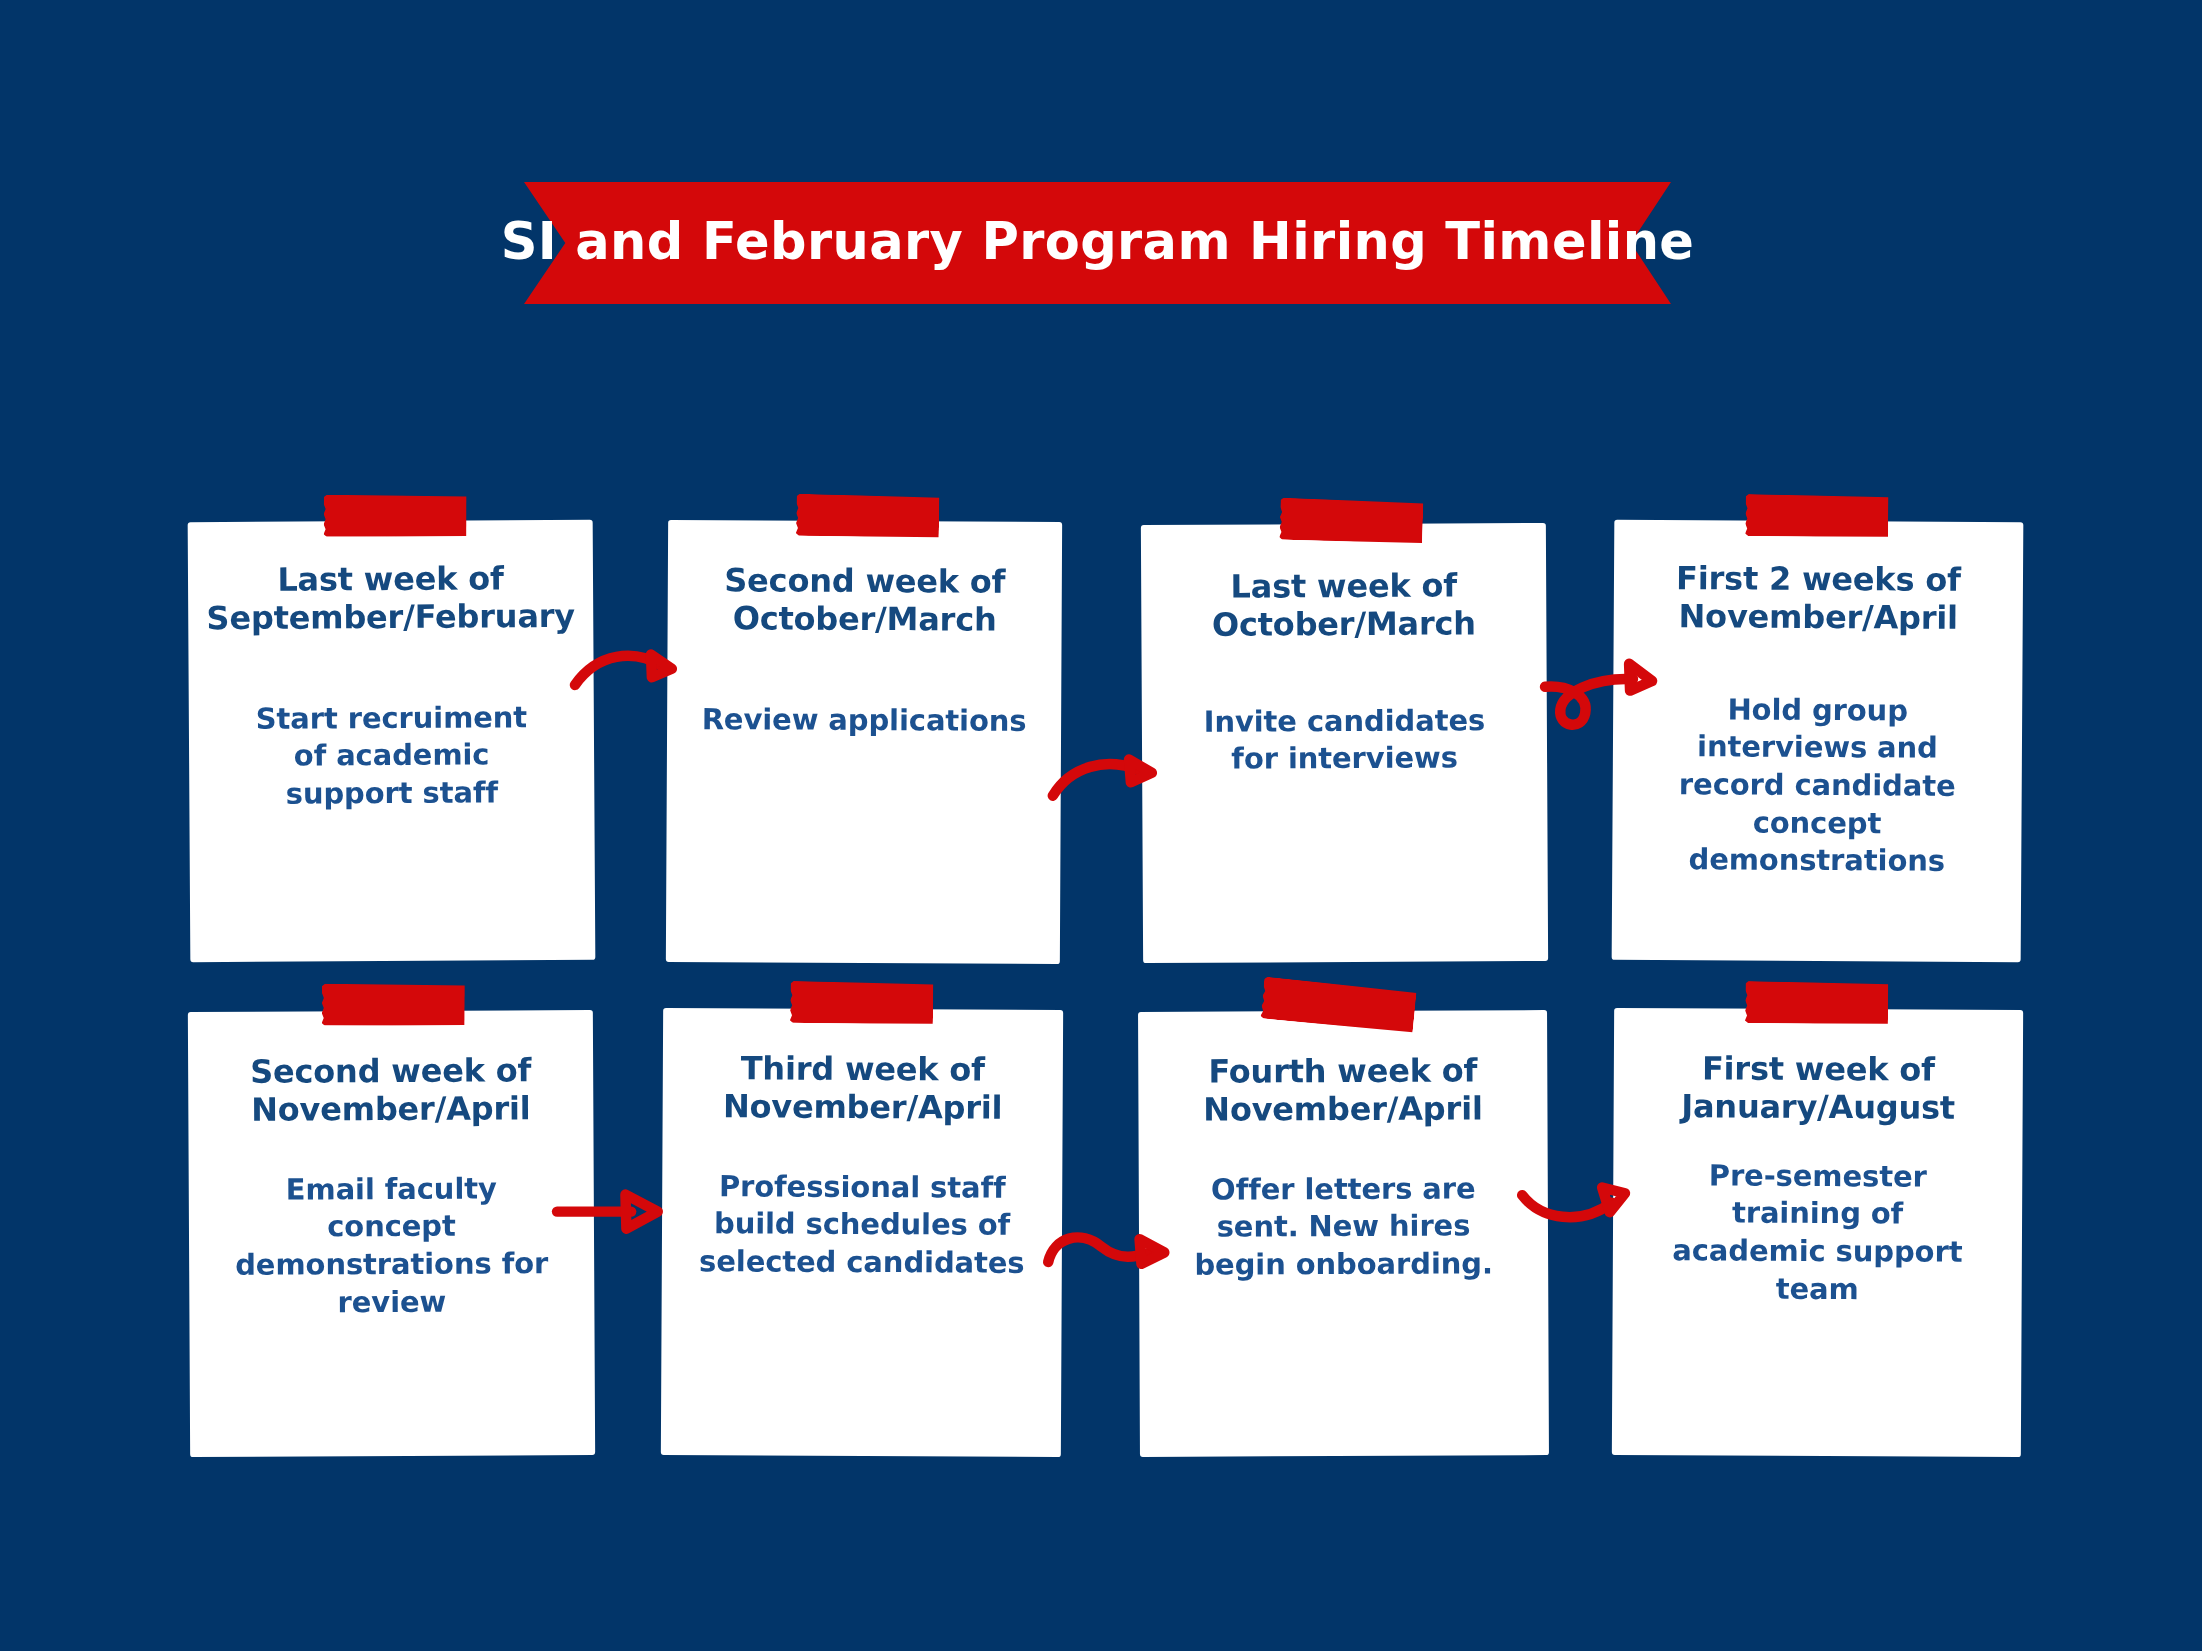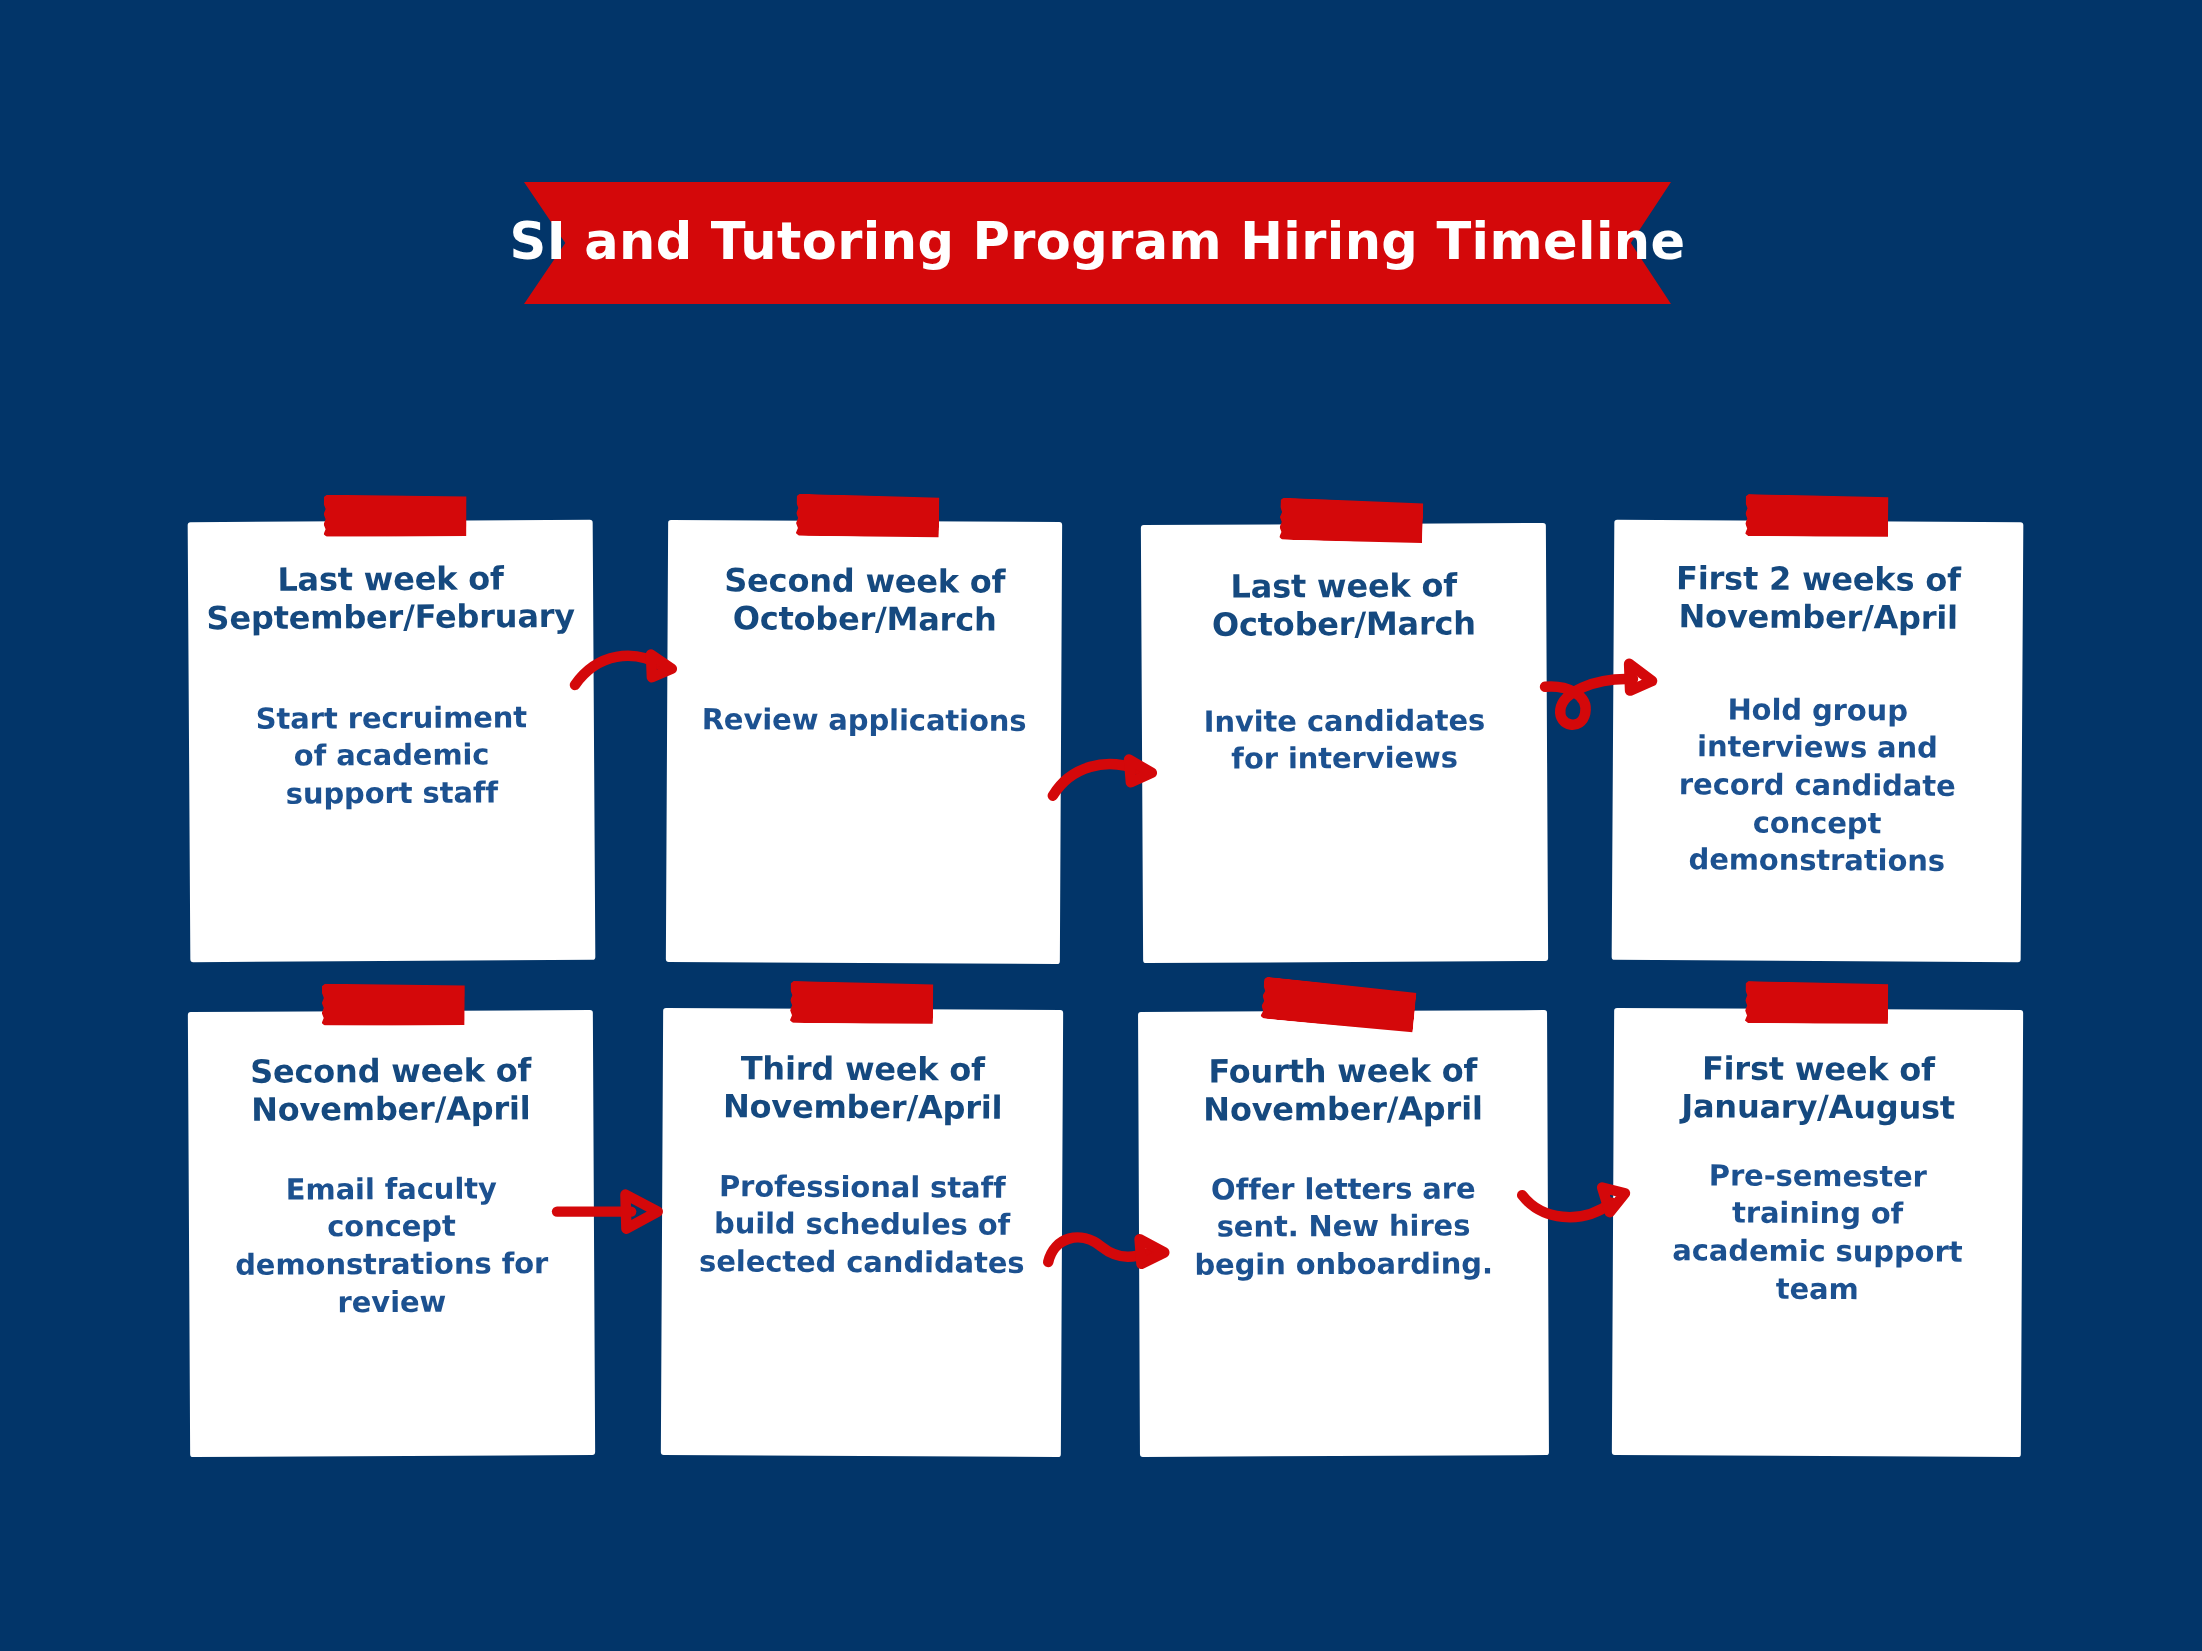--- a/index.html
+++ b/index.html
@@ -104,21 +104,21 @@
     stroke-width: 11;
     stroke-linejoin: round;
     stroke-linecap: round;
   }
 </style>
 </head>
 <body>
 
 <div id="banner-wrap">
   <div id="banner-shape"></div>
-  <div id="banner-title">SI and Tutoring Program Hiring Timeline</div>
+  <div id="banner-title">SI and February Program Hiring Timeline</div>
 </div>
 
 <div class="card" style="left:189px; top:521px; width:405px; height:440px; transform: rotate(-0.35deg);">
   <div class="tape serrated" style="left:136px; top:-26px; transform: rotate(0.5deg);"></div>
   <div class="card-inner" style="top:40px;">
     <div class="card-heading" style="white-space:pre-line;">Last week of
 September/February</div>
     <div class="card-body" style="white-space:pre-line; margin-top:63px;">Start recruiment
 of academic
 support staff</div>

